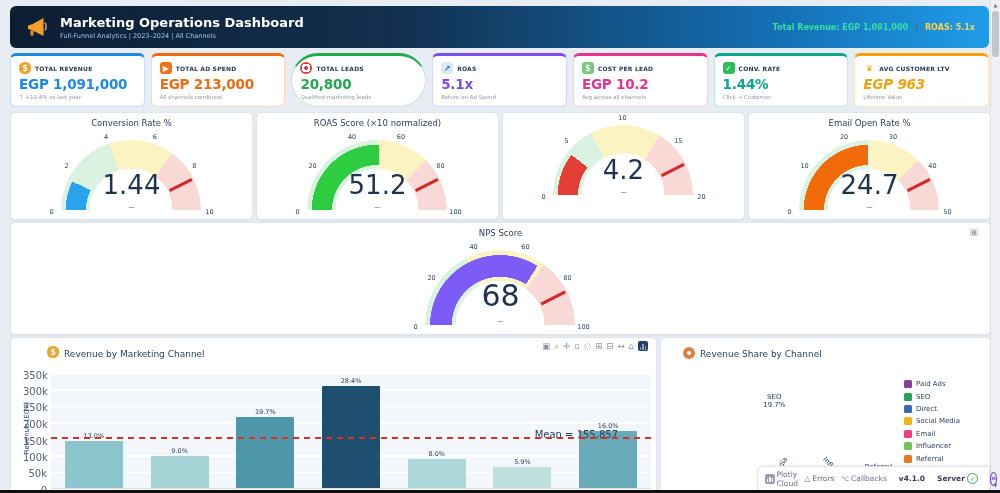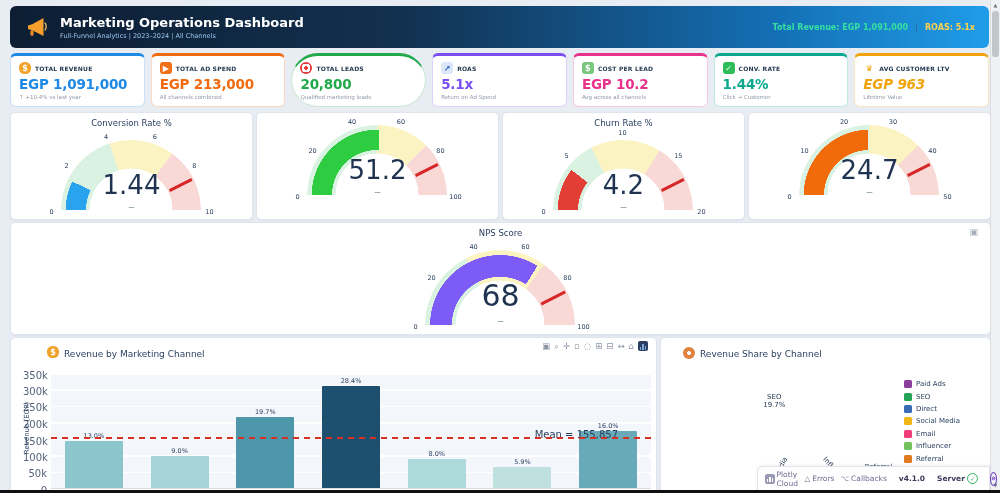--- a/index.html
+++ b/index.html
@@ -156,50 +156,51 @@
         <div class="g-tick" style="left: 55.5877px; top: 37.565px;">2</div>
         <div class="g-tick" style="left: 95.0877px; top: 8.86654px;">4</div>
         <div class="g-tick" style="left: 143.912px; top: 8.86654px;">6</div>
         <div class="g-tick" style="left: 183.412px; top: 37.565px;">8</div>
         <div class="g-tick" style="left: 198.5px; top: 84px;">10</div>
         <div class="g-num" style="top: 42px; font-size: 26px;">1.44</div>
         <div class="g-delta" style="top: 74px; font-size: 9px;">−</div>
       </div>
     </div>
   <div class="panel" id="gp1" style="left:256px;top:112px;width:241px;height:106px;">
+      <div class="g-title">ROAS Score (×10 normalized)</div>
       <div class="g-area" style="height: 92px;">
         <div class="g-circ" style="left: 49.5px; top: 12px; width: 140px; height: 140px; background: conic-gradient(from 270deg, rgb(217, 242, 225) 0%, rgb(217, 242, 225) 25%, rgb(251, 243, 194) 25%, rgb(251, 243, 194) 37.5%, rgb(249, 217, 214) 37.5%, rgb(249, 217, 214) 50%, transparent 50%, transparent 100%); mask: radial-gradient(closest-side, transparent 0%, transparent 59%, rgb(0, 0, 0) 59.5%, rgb(0, 0, 0) 100%);"></div>
         <div class="g-circ" style="left: 49.5px; top: 12px; width: 140px; height: 140px; z-index: 2; background: conic-gradient(from 270deg, rgb(46, 204, 64) 0%, rgb(46, 204, 64) 25.6%, transparent 25.6%, transparent 100%); mask: radial-gradient(closest-side, transparent 0%, transparent 64%, rgb(0, 0, 0) 64.5%, rgb(0, 0, 0) 93%, transparent 93.5%, transparent 100%);"></div>
         <div class="g-thr" style="left: 118.5px; top: 14.1px; height: 25.2px; transform-origin: 50% 67.9px; transform: rotate(63deg);"></div>
         <div class="g-tick" style="left: 40.5px; top: 84px;">0</div>
         <div class="g-tick" style="left: 55.5877px; top: 37.565px;">20</div>
         <div class="g-tick" style="left: 95.0877px; top: 8.86654px;">40</div>
         <div class="g-tick" style="left: 143.912px; top: 8.86654px;">60</div>
         <div class="g-tick" style="left: 183.412px; top: 37.565px;">80</div>
         <div class="g-tick" style="left: 198.5px; top: 84px;">100</div>
         <div class="g-num" style="top: 42px; font-size: 26px;">51.2</div>
         <div class="g-delta" style="top: 74px; font-size: 9px;">−</div>
       </div>
     </div>
   <div class="panel" id="gp2" style="left:502px;top:112px;width:241px;height:106px;">
-      <div class="g-title">Churn Rate %</div>
       <div class="g-area" style="height: 92px;">
         <div class="g-circ" style="left: 49.5px; top: 12px; width: 140px; height: 140px; background: conic-gradient(from 270deg, rgb(217, 242, 225) 0%, rgb(217, 242, 225) 17.5%, rgb(251, 243, 194) 17.5%, rgb(251, 243, 194) 33.75%, rgb(249, 217, 214) 33.75%, rgb(249, 217, 214) 50%, transparent 50%, transparent 100%); mask: radial-gradient(closest-side, transparent 0%, transparent 59%, rgb(0, 0, 0) 59.5%, rgb(0, 0, 0) 100%);"></div>
         <div class="g-circ" style="left: 49.5px; top: 12px; width: 140px; height: 140px; z-index: 2; background: conic-gradient(from 270deg, rgb(227, 62, 54) 0%, rgb(227, 62, 54) 10.5%, transparent 10.5%, transparent 100%); mask: radial-gradient(closest-side, transparent 0%, transparent 64%, rgb(0, 0, 0) 64.5%, rgb(0, 0, 0) 93%, transparent 93.5%, transparent 100%);"></div>
         <div class="g-thr" style="left: 118.5px; top: 14.1px; height: 25.2px; transform-origin: 50% 67.9px; transform: rotate(63deg);"></div>
         <div class="g-tick" style="left: 40.5px; top: 84px;">0</div>
         <div class="g-tick" style="left: 63.6386px; top: 28.1386px;">5</div>
         <div class="g-tick" style="left: 119.5px; top: 5px;">10</div>
         <div class="g-tick" style="left: 175.361px; top: 28.1386px;">15</div>
         <div class="g-tick" style="left: 198.5px; top: 84px;">20</div>
         <div class="g-num" style="top: 42px; font-size: 26px;">4.2</div>
         <div class="g-delta" style="top: 74px; font-size: 9px;">−</div>
       </div>
     </div>
   <div class="panel" id="gp3" style="left:748px;top:112px;width:241px;height:106px;">
+      <div class="g-title">Email Open Rate %</div>
       <div class="g-area" style="height: 92px;">
         <div class="g-circ" style="left: 49.5px; top: 12px; width: 140px; height: 140px; background: conic-gradient(from 270deg, rgb(217, 242, 225) 0%, rgb(217, 242, 225) 25%, rgb(251, 243, 194) 25%, rgb(251, 243, 194) 37.5%, rgb(249, 217, 214) 37.5%, rgb(249, 217, 214) 50%, transparent 50%, transparent 100%); mask: radial-gradient(closest-side, transparent 0%, transparent 59%, rgb(0, 0, 0) 59.5%, rgb(0, 0, 0) 100%);"></div>
         <div class="g-circ" style="left: 49.5px; top: 12px; width: 140px; height: 140px; z-index: 2; background: conic-gradient(from 270deg, rgb(242, 107, 10) 0%, rgb(242, 107, 10) 24.7%, transparent 24.7%, transparent 100%); mask: radial-gradient(closest-side, transparent 0%, transparent 64%, rgb(0, 0, 0) 64.5%, rgb(0, 0, 0) 93%, transparent 93.5%, transparent 100%);"></div>
         <div class="g-thr" style="left: 118.5px; top: 14.1px; height: 25.2px; transform-origin: 50% 67.9px; transform: rotate(63deg);"></div>
         <div class="g-tick" style="left: 40.5px; top: 84px;">0</div>
         <div class="g-tick" style="left: 55.5877px; top: 37.565px;">10</div>
         <div class="g-tick" style="left: 95.0877px; top: 8.86654px;">20</div>
         <div class="g-tick" style="left: 143.912px; top: 8.86654px;">30</div>
         <div class="g-tick" style="left: 183.412px; top: 37.565px;">40</div>
         <div class="g-tick" style="left: 198.5px; top: 84px;">50</div>

